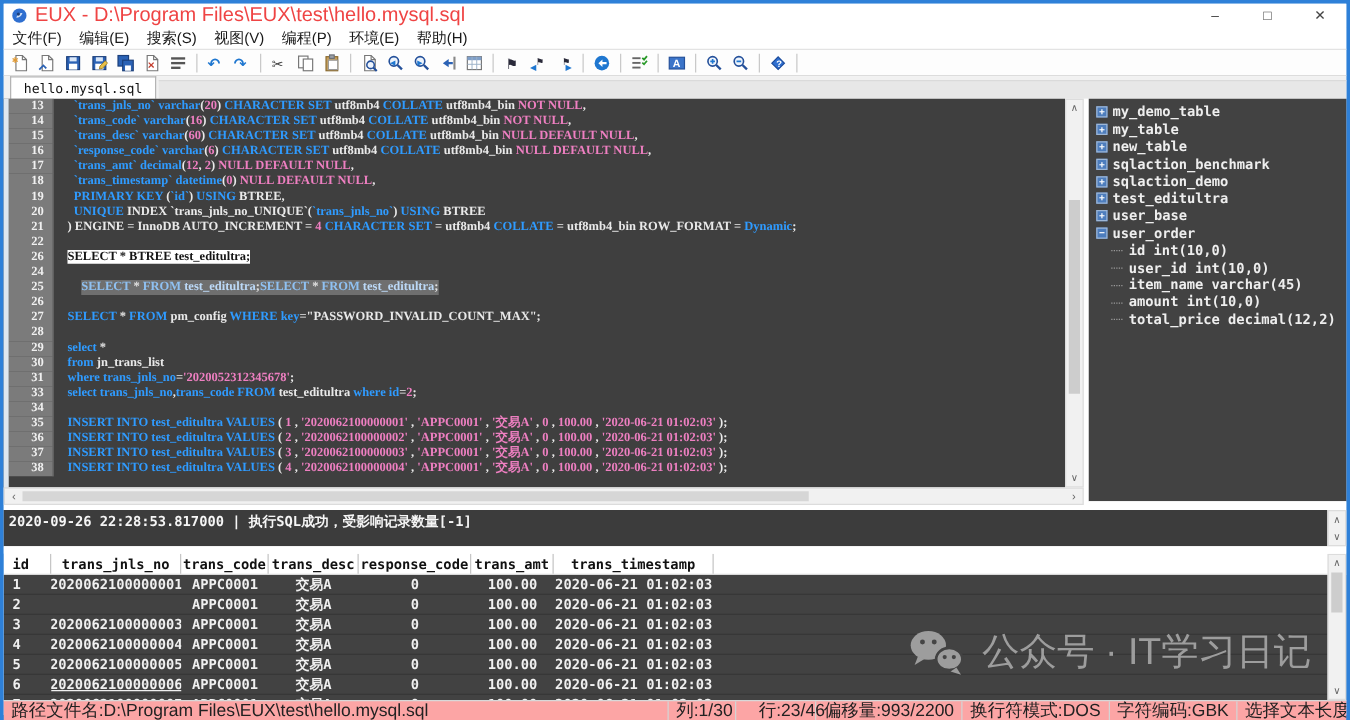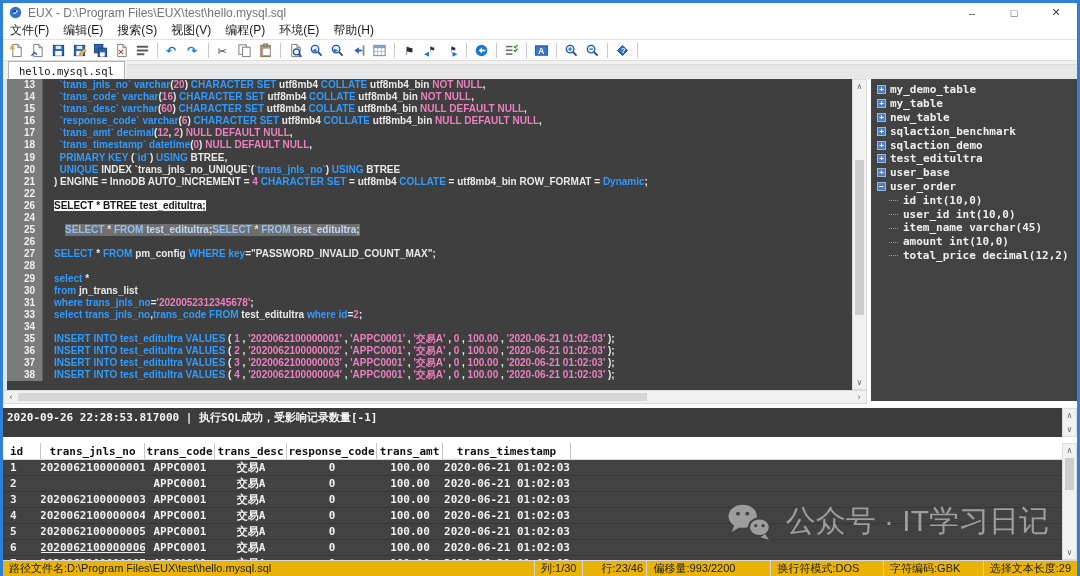--- a/index.html
+++ b/index.html
@@ -2,21 +2,21 @@
 <html><head>
 <meta charset="utf-8">
 <style>
   html,body{margin:0;padding:0;background:#888;}
   #window{position:relative;width:1080px;height:576px;background:#2e80d8;font-family:"Liberation Sans","DejaVu Sans",sans-serif;overflow:hidden;}
   #inner{position:absolute;left:3px;top:3px;width:1074px;height:569px;background:#fff;display:flex;flex-direction:column;}
 
   
   .titlebar{height:19px;display:flex;align-items:center;background:#fff;flex:0 0 auto;}
   .app-icon{width:13px;height:13px;margin:0 6px 0 6px;flex:0 0 auto;}
-  .title-text{font-size:12px;color:#737373;white-space:nowrap;}
+  .title-text{font-size:16px;color:#ef4444;white-space:nowrap;}
   .win-controls{margin-left:auto;display:flex;}
   .win-btn{width:42px;height:19px;display:flex;align-items:center;justify-content:center;font-size:11px;color:#444;cursor:default;}
 
   
   .menubar{height:17px;display:flex;align-items:center;background:#fff;border-bottom:1px solid #e3e3e3;flex:0 0 auto;}
   .menu-item{font-size:12px;color:#1a1a1a;padding:0 7px;white-space:nowrap;}
 
   
   .toolbar{height:20px;display:flex;align-items:center;background:#fdfdfd;border-bottom:1px solid #dcdcdc;padding-left:3px;flex:0 0 auto;}
   .tbtn{width:21px;height:18px;display:flex;align-items:center;justify-content:center;flex:0 0 auto;}
@@ -25,21 +25,21 @@
 
   
   .tabbar{height:18px;background:#f1f1f1;display:flex;align-items:flex-end;flex:0 0 auto;}
   .tab{margin-left:5px;height:17px;background:#fff;border:1px solid #b4b4b4;border-bottom:none;display:flex;align-items:center;padding:0 10px;font-family:"DejaVu Sans Mono",monospace;font-size:10.5px;color:#111;}
   .tab-rest{flex:1;height:14px;background:#e7e7e7;align-self:flex-end;margin-left:2px;border-top:1px solid #dadada;}
 
   
   .mainrow{height:327px;display:flex;flex:0 0 auto;}
   .editor-col{width:864px;display:flex;flex-direction:column;flex:0 0 auto;}
   .editor-wrap{height:311px;display:flex;flex:0 0 auto;}
-  .editor{width:849px;background:#3f3f3f;overflow:hidden;border-left:4px solid #dfe7ef;box-sizing:border-box;font-family:Liberation Sans, sans-serif;font-size:10px;font-weight:bold;}
+  .editor{width:849px;background:#3f3f3f;overflow:hidden;border-left:4px solid #dfe7ef;box-sizing:border-box;font-family:Liberation Serif, serif;font-size:10px;font-weight:bold;}
   .line{display:flex;height:12.1px;line-height:12.1px;white-space:pre;}
   .lnum{width:36px;flex:0 0 auto;background:#7b7b7b;color:#f0f0f0;text-align:right;padding-right:7px;box-sizing:border-box;border-right:1px solid #5e5e5e;}
   .lcode{padding-left:11px;white-space:pre;}
   .tk-k{color:#2f9bff;}
   .tk-p{color:#ee7fc1;}
   .tk-w{color:#e9e9e9;}
   .tk-sel{background:#ffffff;color:#141414;}
   .lcode.hl{background:#6f6f6f;padding-left:0;margin-left:22px;}
   .tk-k2{color:#8fc1f2;}
   .tk-i2{color:#bcd9f7;}
@@ -73,21 +73,21 @@
   .rheader .cell{border-right:1px solid #c6c6c6;}
   .rbody{flex:1;background:#424242;overflow:hidden;position:relative;padding-right:15px;}
   .rrow{height:15px;display:flex;font-family:"DejaVu Sans Mono",monospace;font-size:11px;font-weight:bold;color:#f0f0f0;border-bottom:1px solid #373737;}
   .cell{display:flex;align-items:center;justify-content:center;box-sizing:border-box;overflow:hidden;white-space:nowrap;flex:0 0 auto;}
   .cell.c0{justify-content:flex-start;padding-left:7px;}
   .results .vscroll{position:absolute;right:0;top:0;bottom:0;}
   .watermark{position:absolute;right:28px;top:58px;display:flex;align-items:center;gap:13px;color:#9d9d9d;font-size:30px;font-family:"Liberation Sans","DejaVu Sans",sans-serif;pointer-events:none;}
   .watermark svg{width:46px;height:40px;}
 
   
-  .statusbar{height:15px;background:#eab308;border-top:1px solid #d8d8d8;display:flex;align-items:center;font-size:11px;color:#222;flex:0 0 auto;white-space:nowrap;overflow:hidden;}
+  .statusbar{height:15px;background:#fca5a5;border-top:1px solid #d8d8d8;display:flex;align-items:center;font-size:14px;color:#222;flex:0 0 auto;white-space:nowrap;overflow:hidden;}
   .seg{padding:0 6px;border-right:1px solid #d4d4d4;height:100%;display:flex;align-items:center;box-sizing:border-box;}
   .seg.path{width:532px;flex:0 0 auto;}
   .seg.last{border-right:none;flex:1;}
 </style>
 </head>
 <body>
 
 <div id="window">
   <div id="inner">
 

